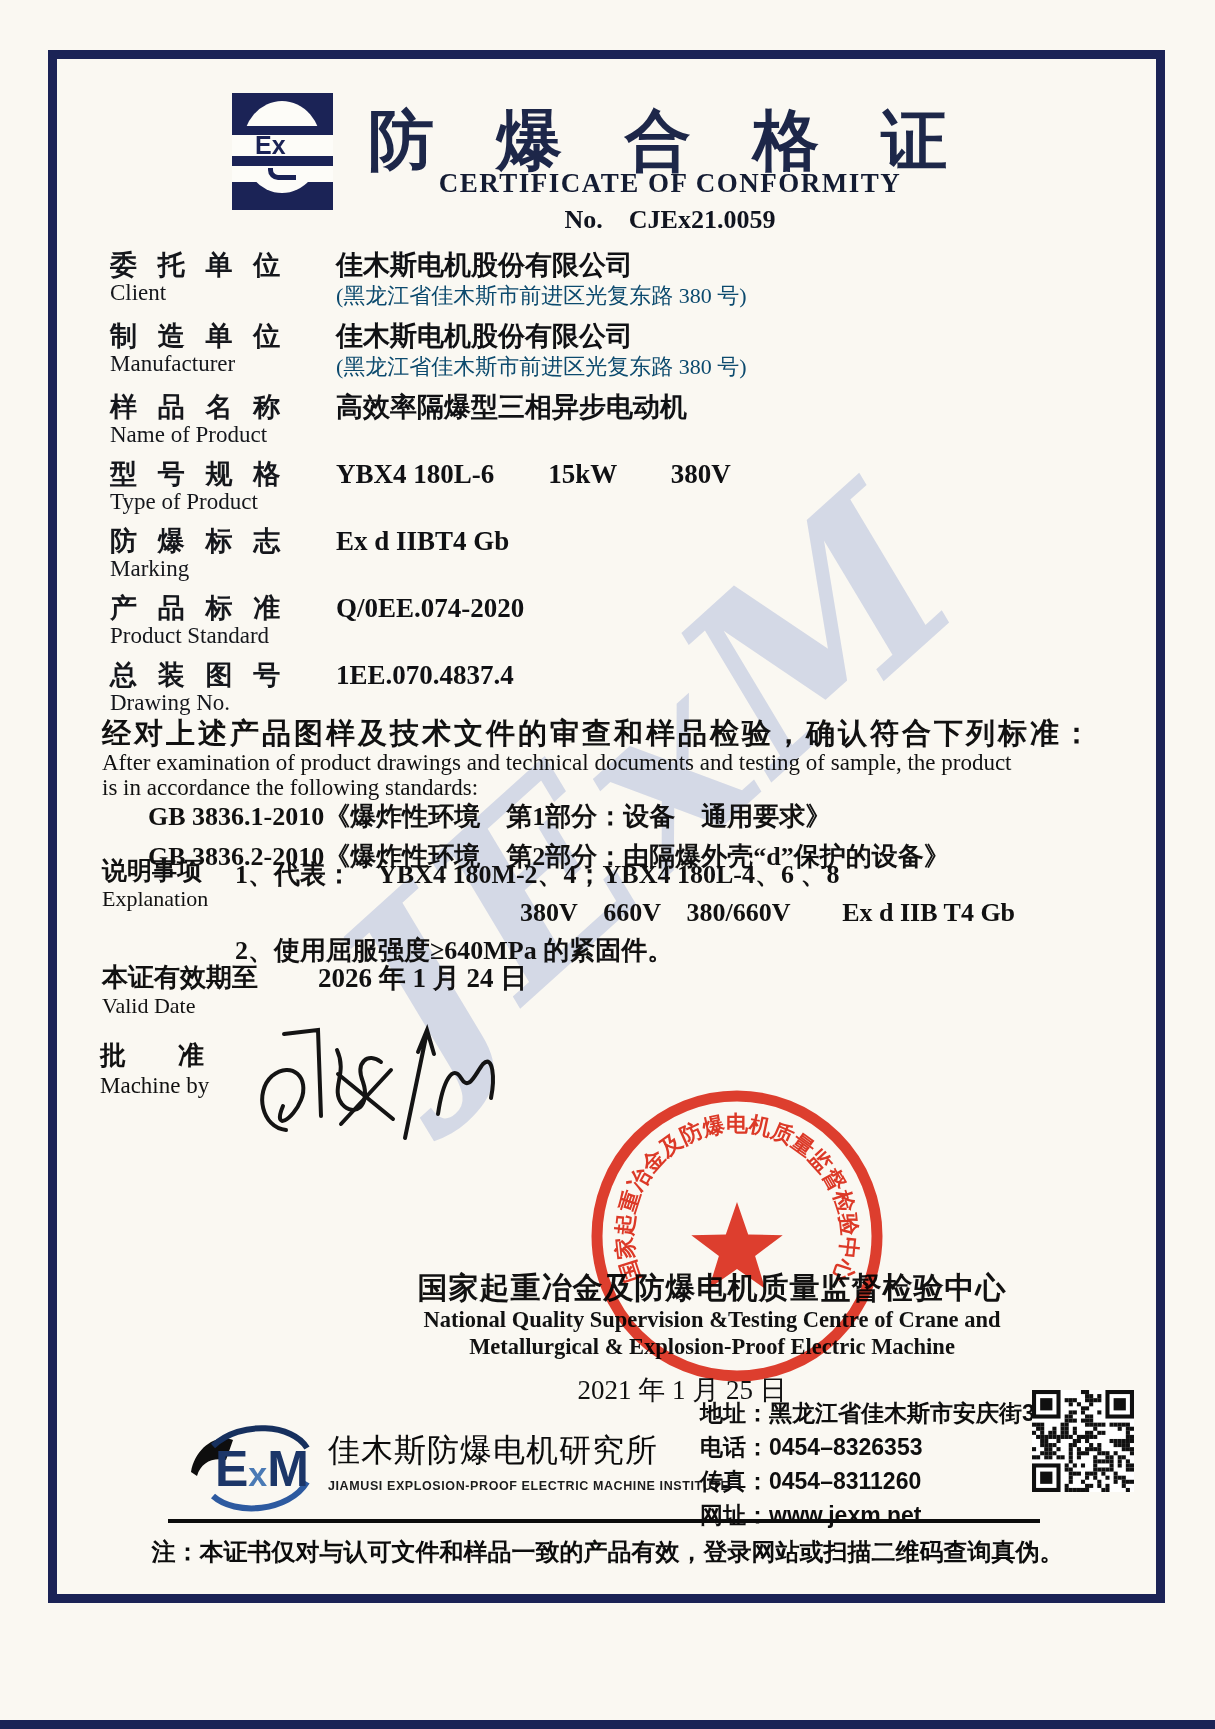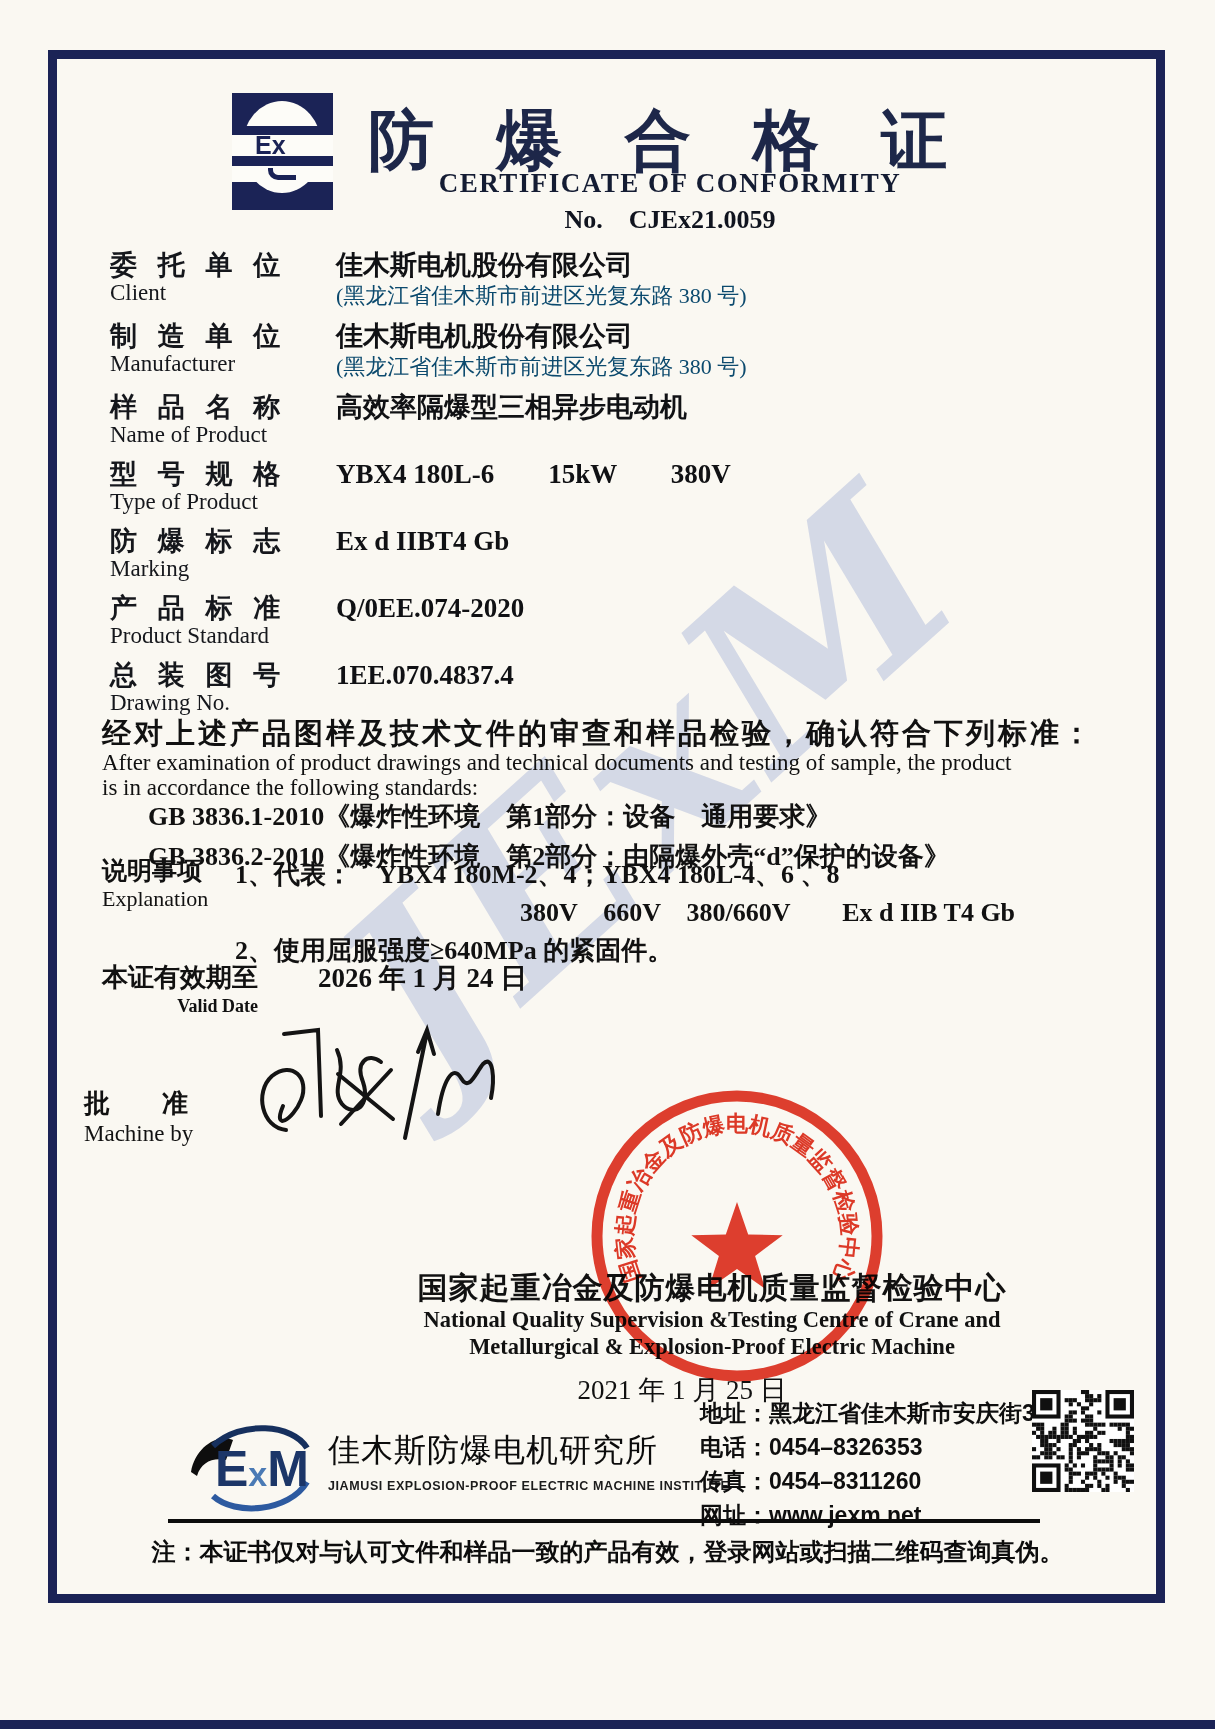--- a/index.html
+++ b/index.html
@@ -64,26 +64,26 @@
   .standards div{ font-size:26px; font-weight:bold; line-height:40px; }
   
   .explain{ position:absolute; left:102px; top:856px; width:1010px; display:flex; z-index:2; }
   .explain .lab{ width:133px; flex:0 0 133px; }
   .explain .lab .cn{ font-size:25px; font-weight:bold; line-height:30px; }
   .explain .lab .en{ font-size:22px; line-height:26px; }
   .explain .body .l1{ font-size:26px; font-weight:bold; line-height:38px; white-space:pre; }
   .explain .body .l2{ font-size:26px; font-weight:bold; line-height:38px; padding-left:285px; white-space:pre; }
   .explain .body .l3{ font-size:26px; font-weight:bold; line-height:38px; }
   
-  .valid{ position:absolute; left:102px; top:962px; display:flex; z-index:2;text-align:right; }
+  .valid{ position:absolute; left:102px; top:962px; display:flex; z-index:2; }
   .valid .lab .cn{ font-size:26px; font-weight:bold; line-height:31px; }
-  .valid .lab .en{ font-size:18px; font-weight:bold; line-height:26px; }
+  .valid .lab .en{ font-size:22px; font-weight:normal; line-height:26px; }
   .valid .val{ font-size:27px; font-weight:bold; margin-left:60px; line-height:33px; white-space:pre; }
   
-  .approve{ position:absolute; left:84px; top:1040px; z-index:2;margin-top:48px; }
+  .approve{ position:absolute; left:100px; top:1040px; z-index:2; }
   .approve .cn{ font-size:26px; font-weight:bold; line-height:32px; white-space:pre; }
   .approve .en{ font-size:23px; line-height:28px; }
   .signature{ position:absolute; left:242px; top:1018px; z-index:2; }
   
   .seal{ position:absolute; left:583px; top:1082px; width:308px; height:308px;
     z-index:4; mix-blend-mode:multiply; }
   
   .centre{ position:absolute; left:372px; top:1270px; width:680px; text-align:center; z-index:3; }
   .centre .cn{ font-size:30px; font-weight:bold; letter-spacing:1px; line-height:36px; }
   .centre .en{ font-size:22.5px; font-weight:bold; line-height:27px; }

